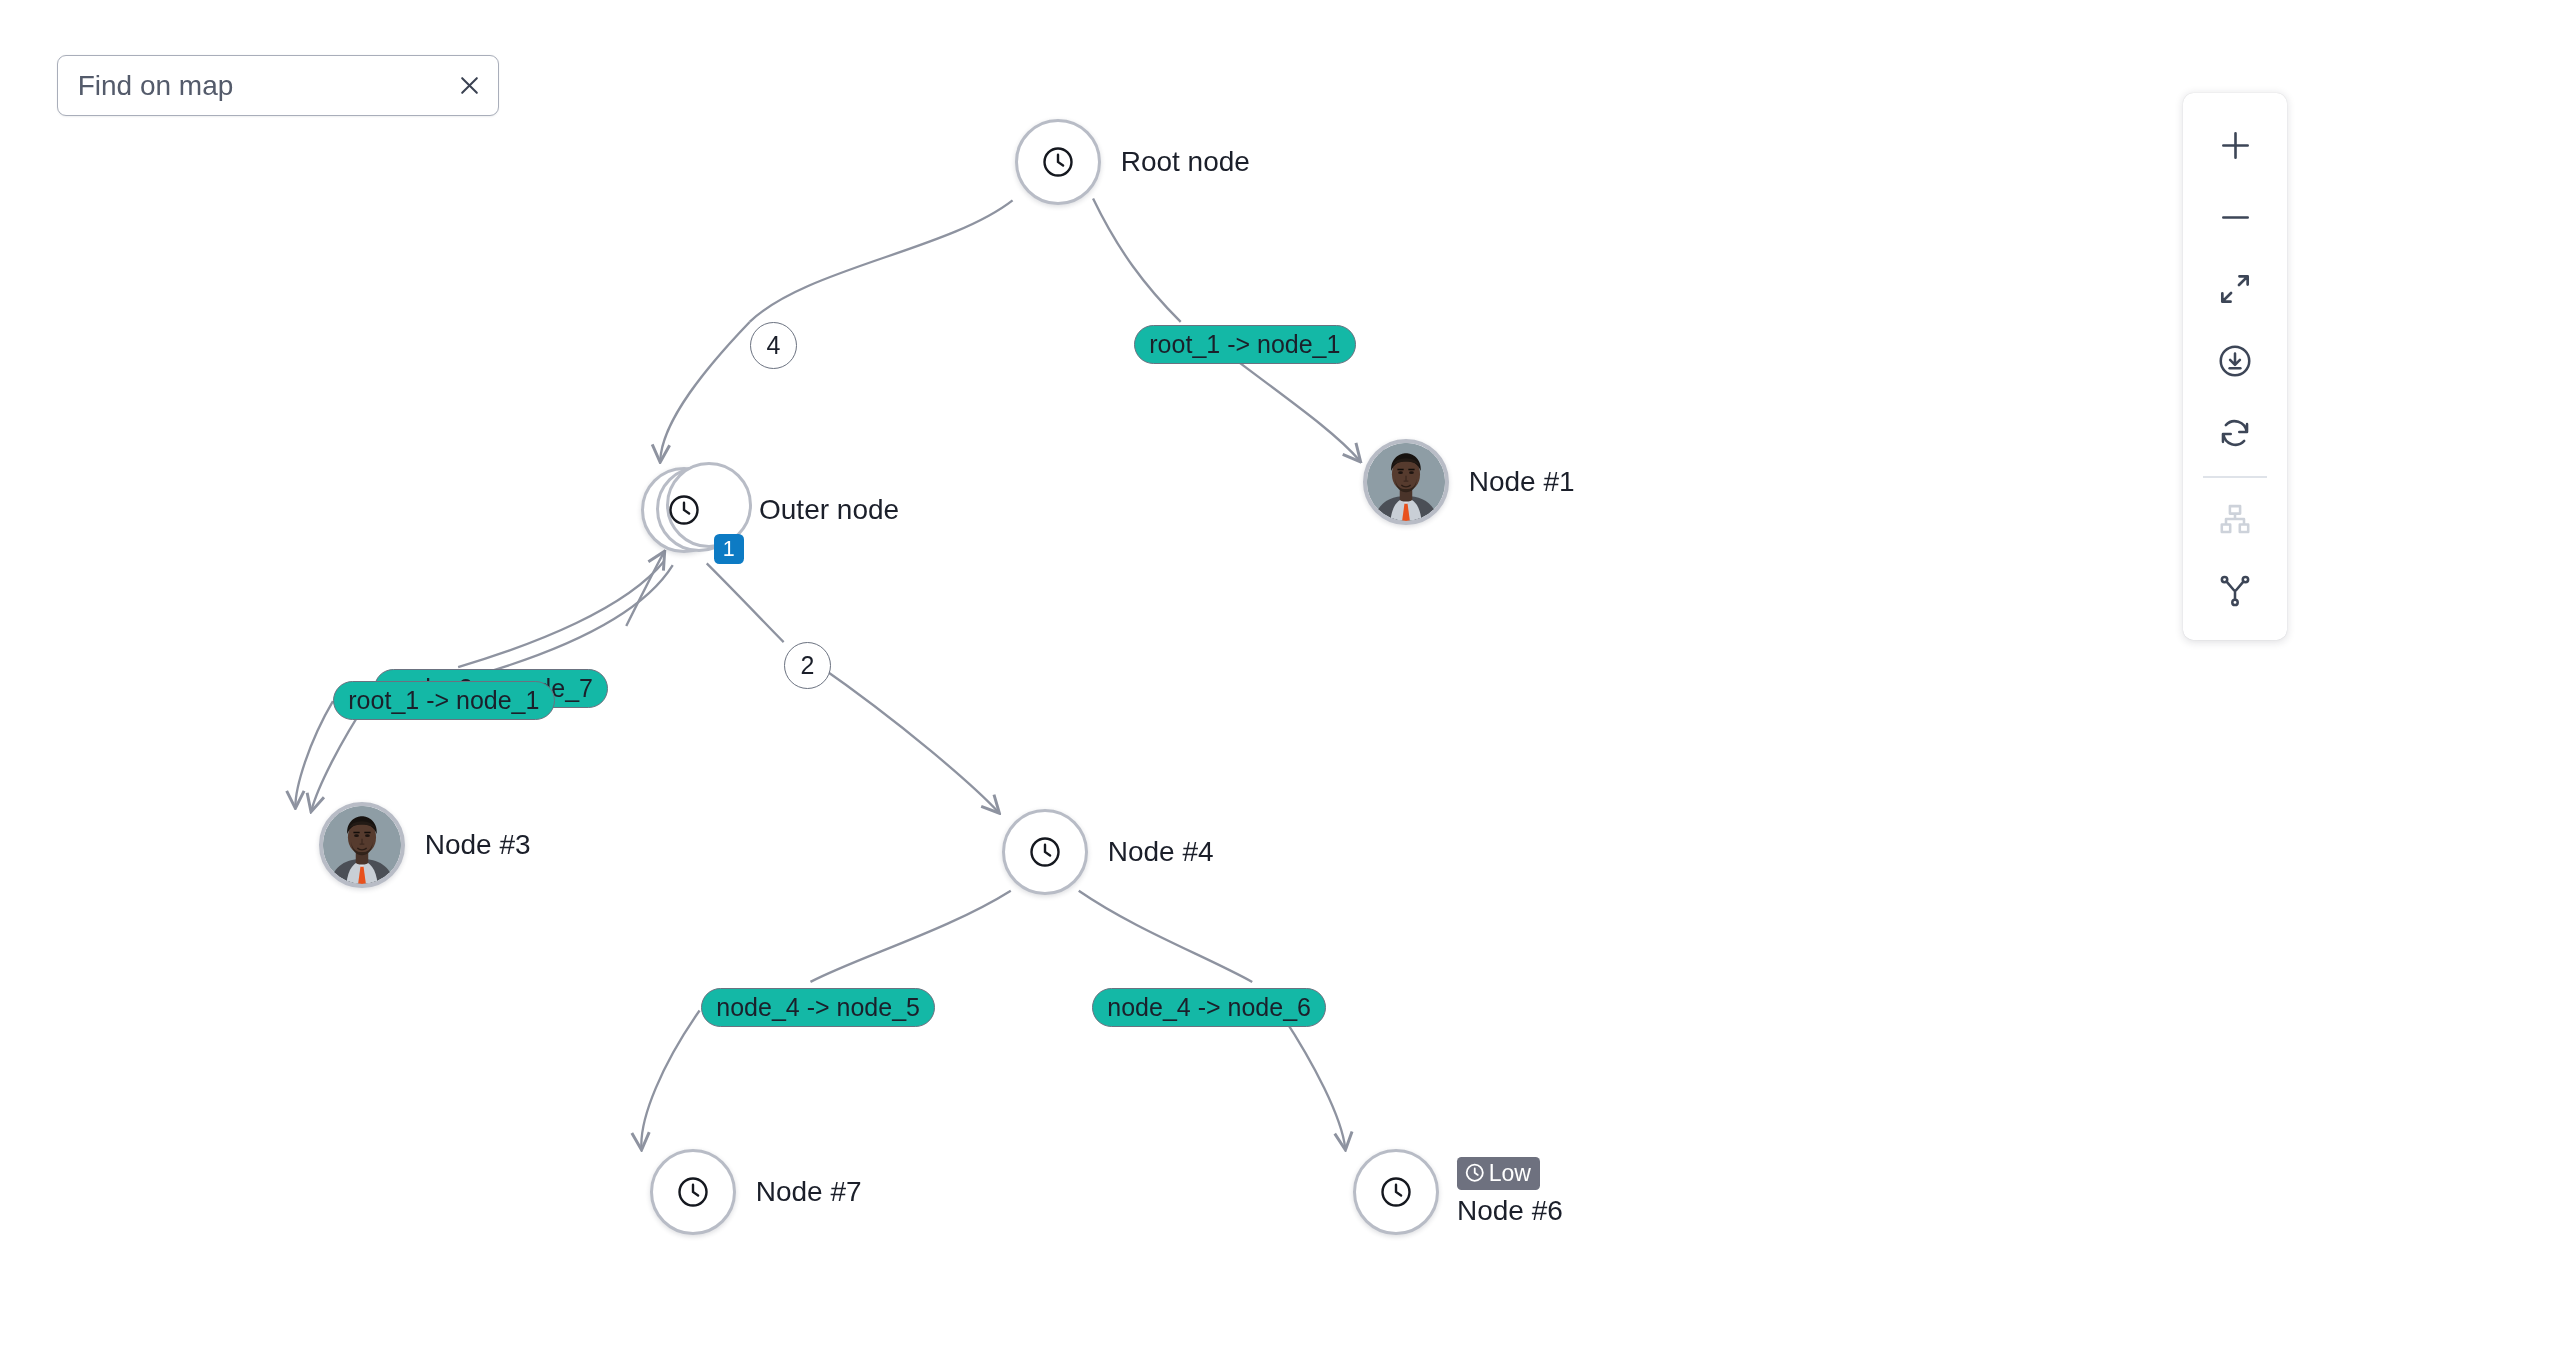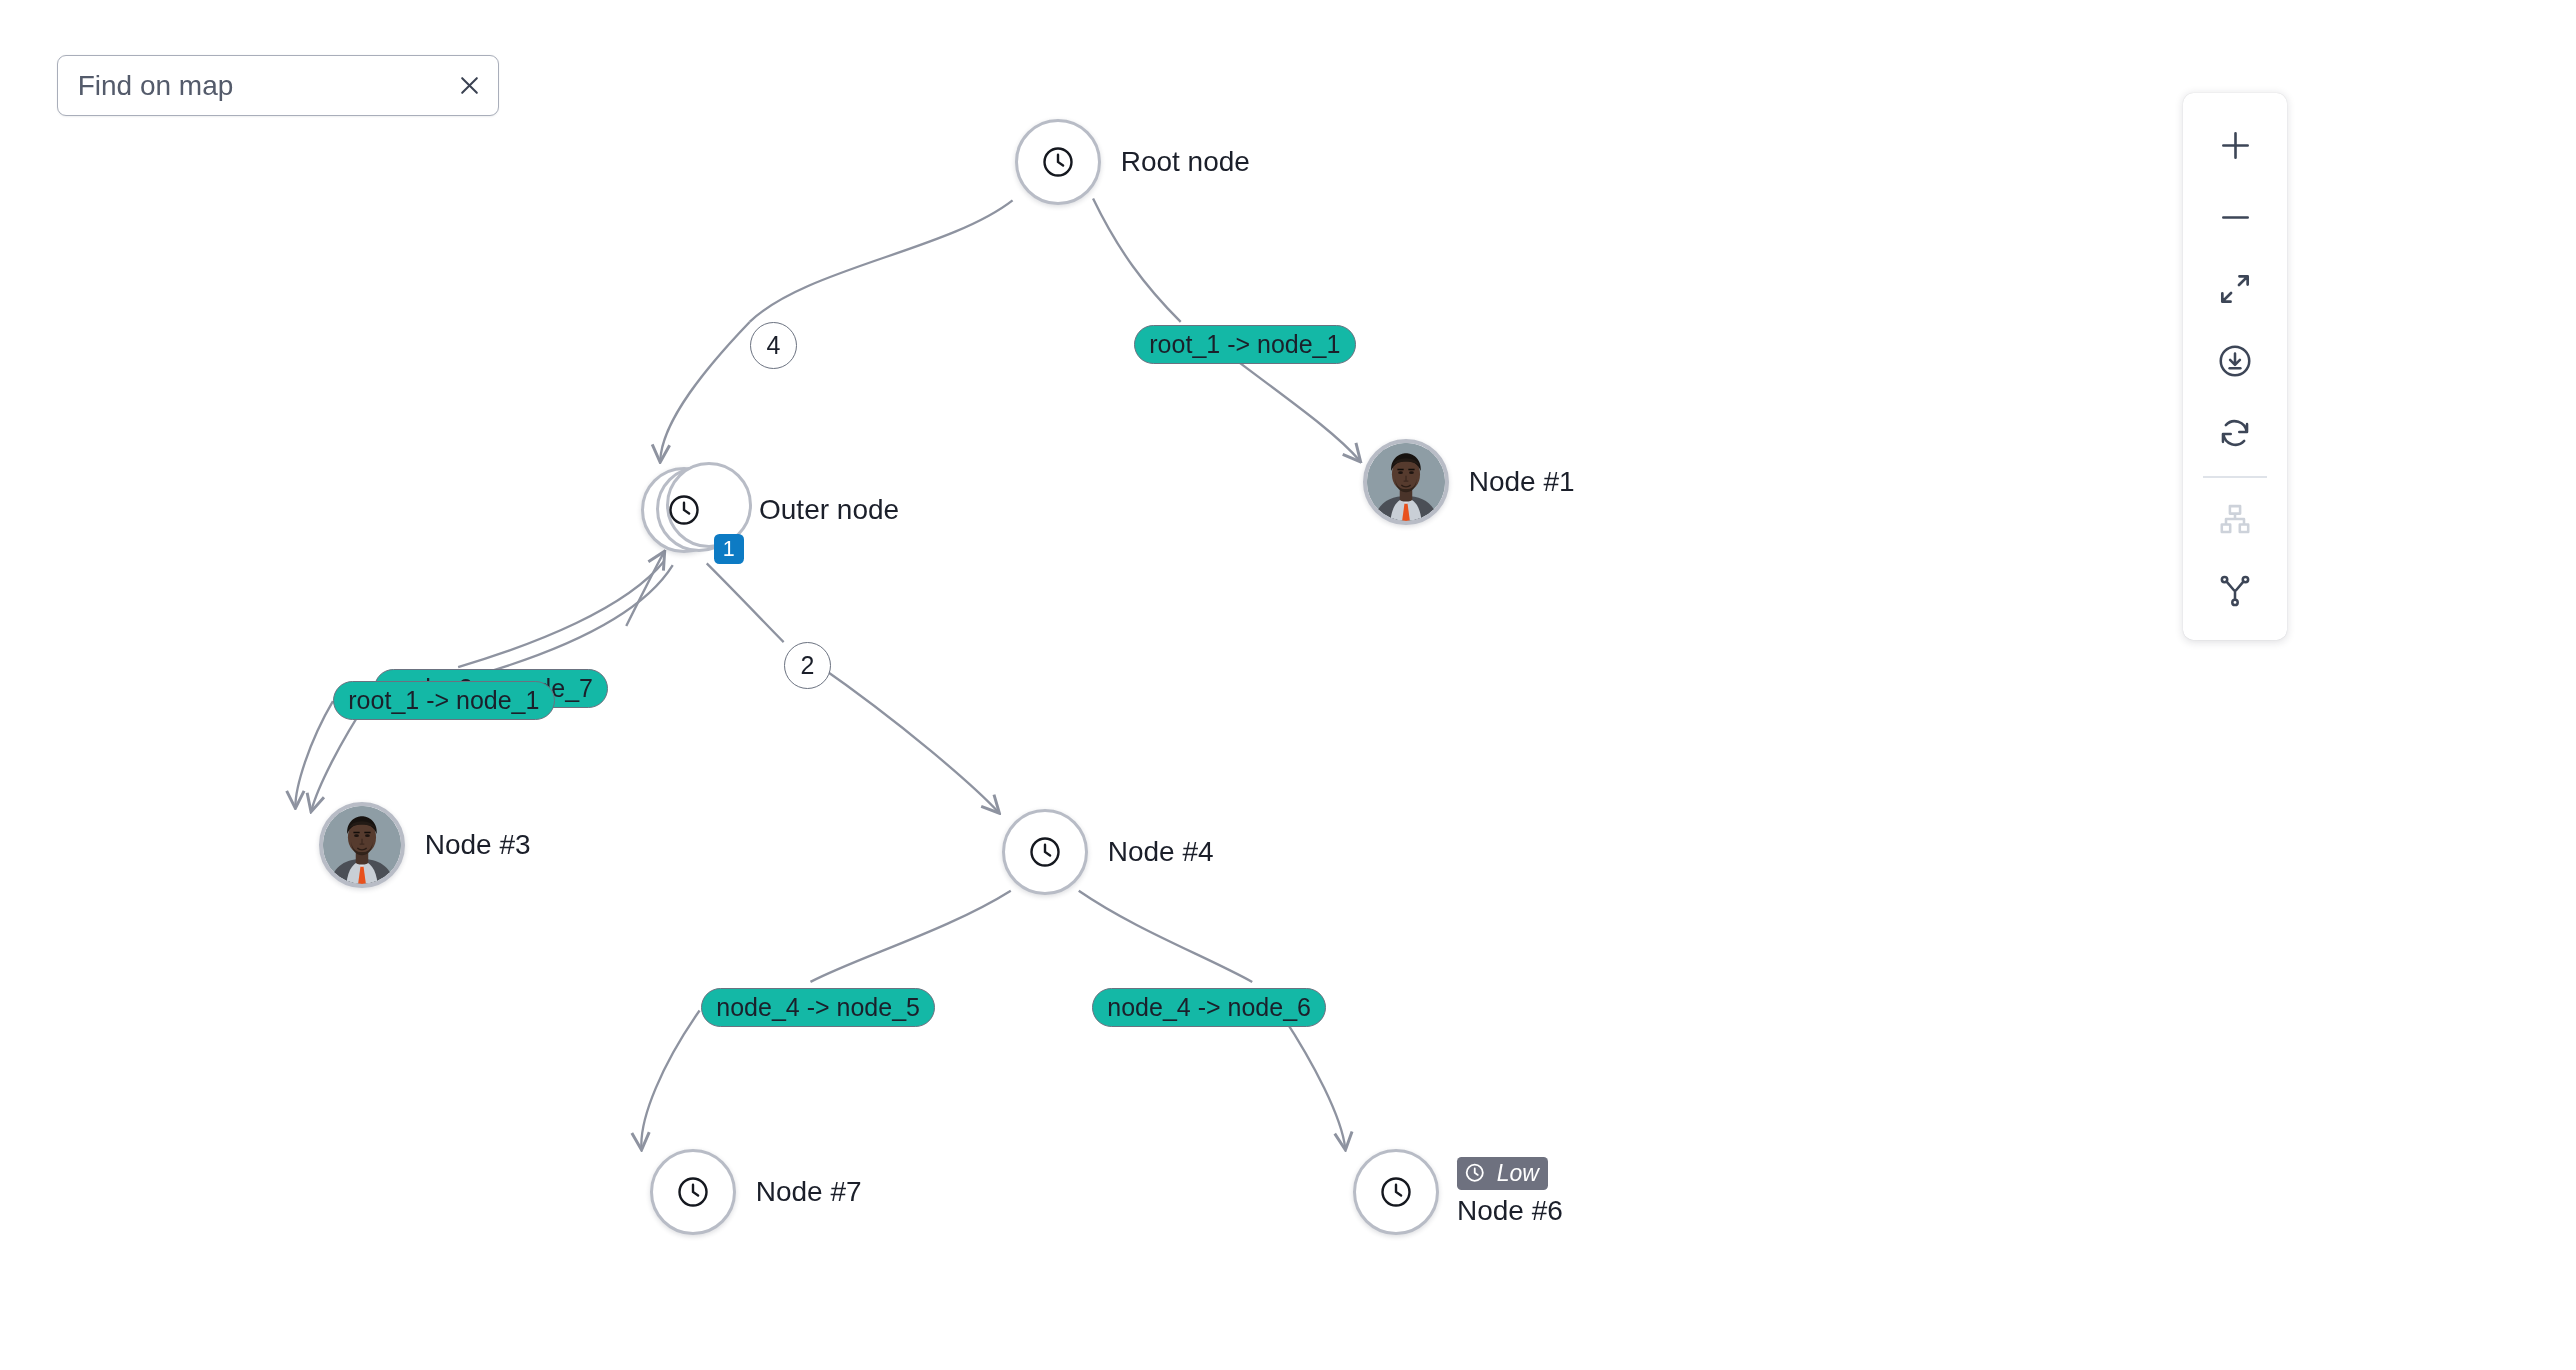--- a/index.html
+++ b/index.html
@@ -128,30 +128,29 @@
     align-items: flex-start;
     justify-content: flex-start;
   }
   .node-label {
     font-size: 28px;
     color: #1b1f2a;
     white-space: nowrap;
     line-height: 1.18;
   }
   .pill-badge {
-    display: inline-flex; align-items: center; gap: 11px;
+    display: inline-flex; align-items: center; gap: 3px;
     background: #6e717f;
     color: #ffffff;
     border-radius: 4.5px;
     padding: 1.8px 9px 2.7px 7.2px;
     font-size: 23px;
     line-height: 1.25;
     margin-bottom: 3.6px;
     cursor: pointer;
-    font-style: italic;
   }
   .pill-badge svg { display: block; }
 
   
   .avatar-circle {
     border: 4.5px solid #b8bcc6;
     overflow: hidden;
     padding: 0;
   }
   .avatar-art {

